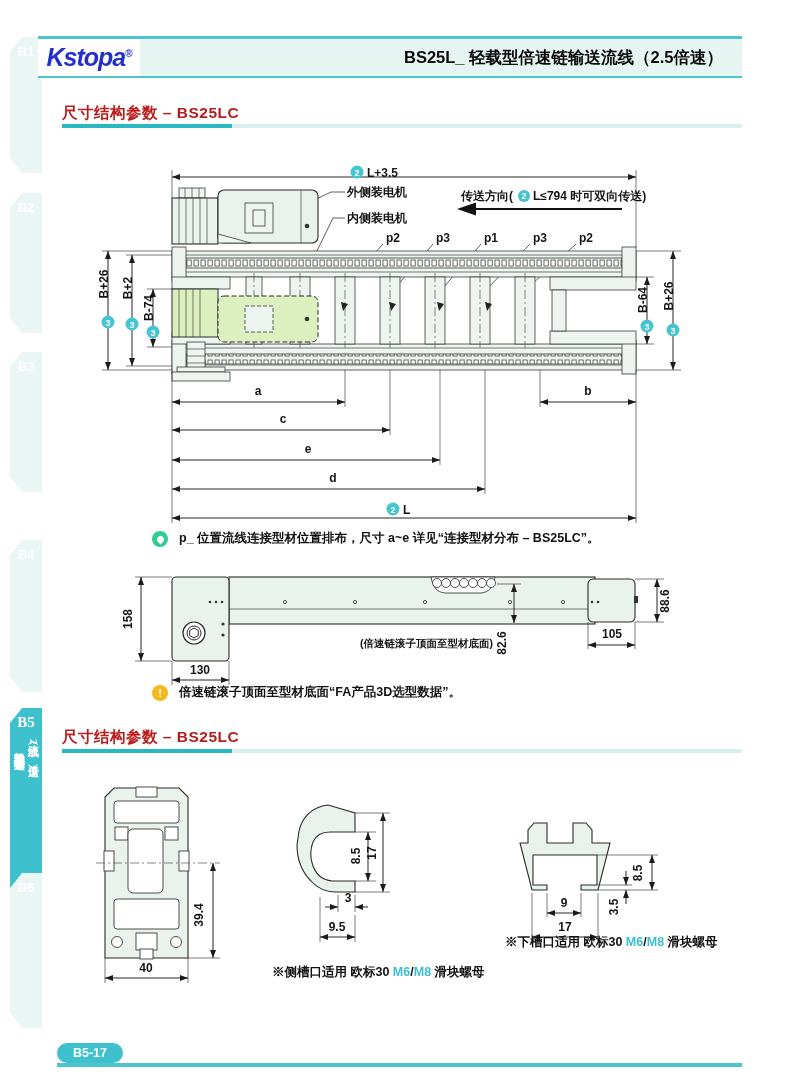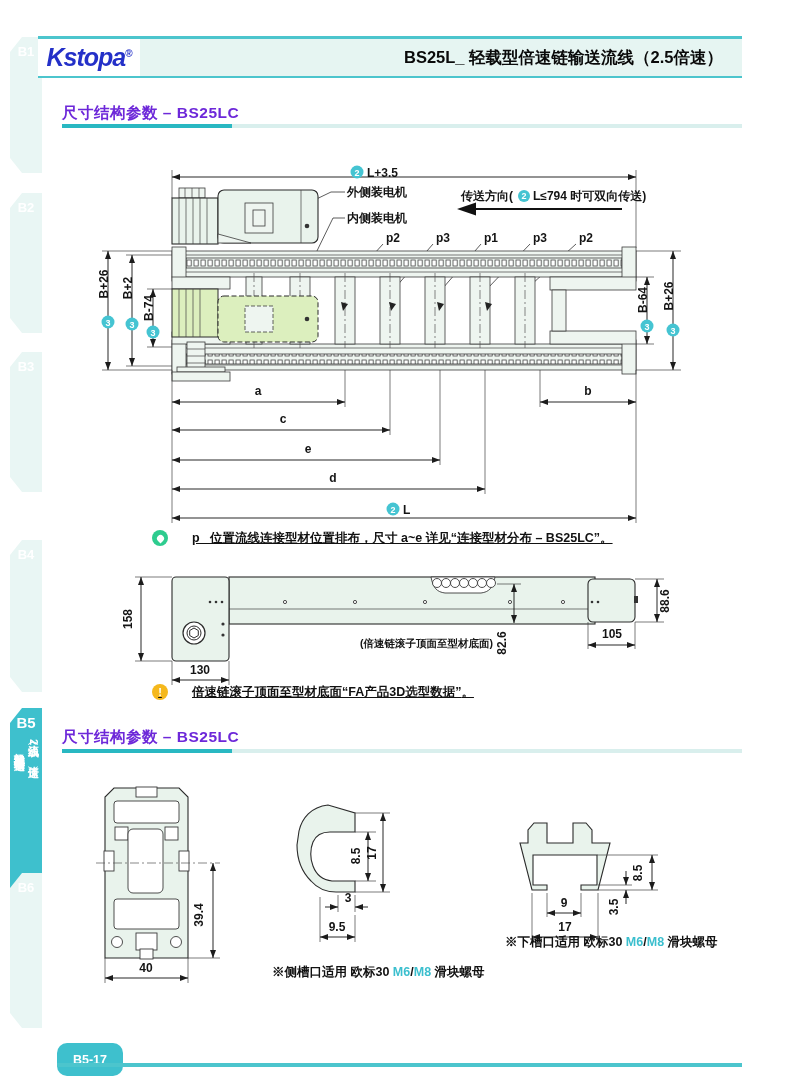--- a/index.html
+++ b/index.html
@@ -13,34 +13,34 @@
   .vcols{display:flex;flex-direction:row-reverse;justify-content:center;gap:1px;margin-top:5px;}
   .vcol{writing-mode:vertical-rl;font-size:11px;font-weight:bold;color:#fff;letter-spacing:1px;line-height:13px;}
   
   .hline{position:absolute;background:#4cc5cd;}
   .band{position:absolute;left:38px;top:39px;width:704px;height:37px;background:#e6f5f2;}
   .logo-box{position:absolute;left:38px;top:39px;width:102px;height:37px;background:#fff;display:flex;align-items:center;justify-content:center;}
   .logo{font-style:italic;font-weight:700;font-size:25px;color:#2430c8;letter-spacing:-1px;}
   .logo sup{font-size:10px;font-style:normal;vertical-align:super;}
   .header-title{position:absolute;left:368px;top:47px;font-size:16.5px;font-weight:bold;color:#0a0a0a;margin-left:36px;}
   
-  .sec-title{position:absolute;left:62px;font-size:15.5px;font-weight:bold;color:#6d28d9;letter-spacing:.5px;}
+  .sec-title{position:absolute;left:62px;font-size:15.5px;font-weight:bold;color:#b91c1c;letter-spacing:.5px;}
   .bar-dark{position:absolute;left:62px;width:170px;height:4px;background:#29b8c2;}
   .bar-light{position:absolute;left:232px;width:510px;height:4px;background:#d9efed;}
   
-  .note{position:absolute;display:flex;align-items:flex-start;gap:24px;font-size:12.5px;font-weight:bold;color:#111;text-decoration:underline;}
+  .note{position:absolute;display:flex;align-items:flex-end;gap:11px;font-size:12.5px;font-weight:bold;color:#111;}
   .note-icon{width:16px;height:16px;border-radius:50%;display:flex;align-items:center;justify-content:center;flex:0 0 16px;}
   .note-icon.green{background:#2ecc8f;}
   .note-icon.yellow{background:#f5b81c;color:#fff;font-size:11px;font-weight:900;}
   .pin{width:7px;height:7px;background:#fff;border-radius:50% 50% 50% 0;transform:rotate(-45deg);}
   .cyan{color:#3bbfce;}
   
   .pnote{position:absolute;font-size:12.5px;font-weight:bold;color:#111;margin-top:7px;}
   
-  .page-badge{position:absolute;left:57px;top:1043px;width:66px;height:33px;background:#3ec0cd;border-radius:10px;
+  .page-badge{position:absolute;left:57px;top:1043px;width:66px;height:20px;background:#3ec0cd;border-radius:10px;
               color:#fff;font-size:12.5px;font-weight:bold;display:flex;align-items:center;justify-content:center;}
   .footer-line{position:absolute;left:57px;top:1063px;width:685px;height:4px;background:#4cc5cd;}
   
   svg text{font-family:"Liberation Sans",sans-serif;}
   .dim{font-size:12px;font-weight:700;fill:#141414;}
   .cjk{font-size:12px;font-weight:700;fill:#141414;}
   .cjkS{font-size:10.5px;font-weight:700;fill:#141414;}
   .badgeT{font-size:9px;font-weight:700;fill:#fff;}
   .part{fill:#e9f3ec;stroke:#2b2b2b;stroke-width:1.1;}
   .partT{fill:#eef5f0;stroke:#3a3a3a;stroke-width:0.8;}
@@ -51,21 +51,21 @@
   .cl{stroke:#555;stroke-width:0.7;stroke-dasharray:9 3 2 3;fill:none;}
   .led{stroke:#333;stroke-width:0.8;fill:none;}
 </style>
 </head>
 <body>
 
 <div class="tab" style="top:37px;height:136px;"><span>B1</span></div>
 <div class="tab" style="top:193px;height:140px;"><span>B2</span></div>
 <div class="tab" style="top:352px;height:140px;"><span>B3</span></div>
 <div class="tab" style="top:540px;height:152px;"><span>B4</span></div>
-<div class="tab active" style="top:708px;height:196px;">
+<div class="tab active" style="top:708px;height:196px;font-family:Liberation Serif, serif;">
   <div>B5</div>
   <div class="vcols">
     <div class="vcol">流线（2.5倍速）</div>
     <div class="vcol">轻载型倍速链输送</div>
   </div>
 </div>
 <div class="tab" style="top:873px;height:155px;"><span>B6</span></div>
 
 <div class="hline" style="left:38px;top:36px;width:704px;height:2.5px;"></div>
 <div class="band"></div>

